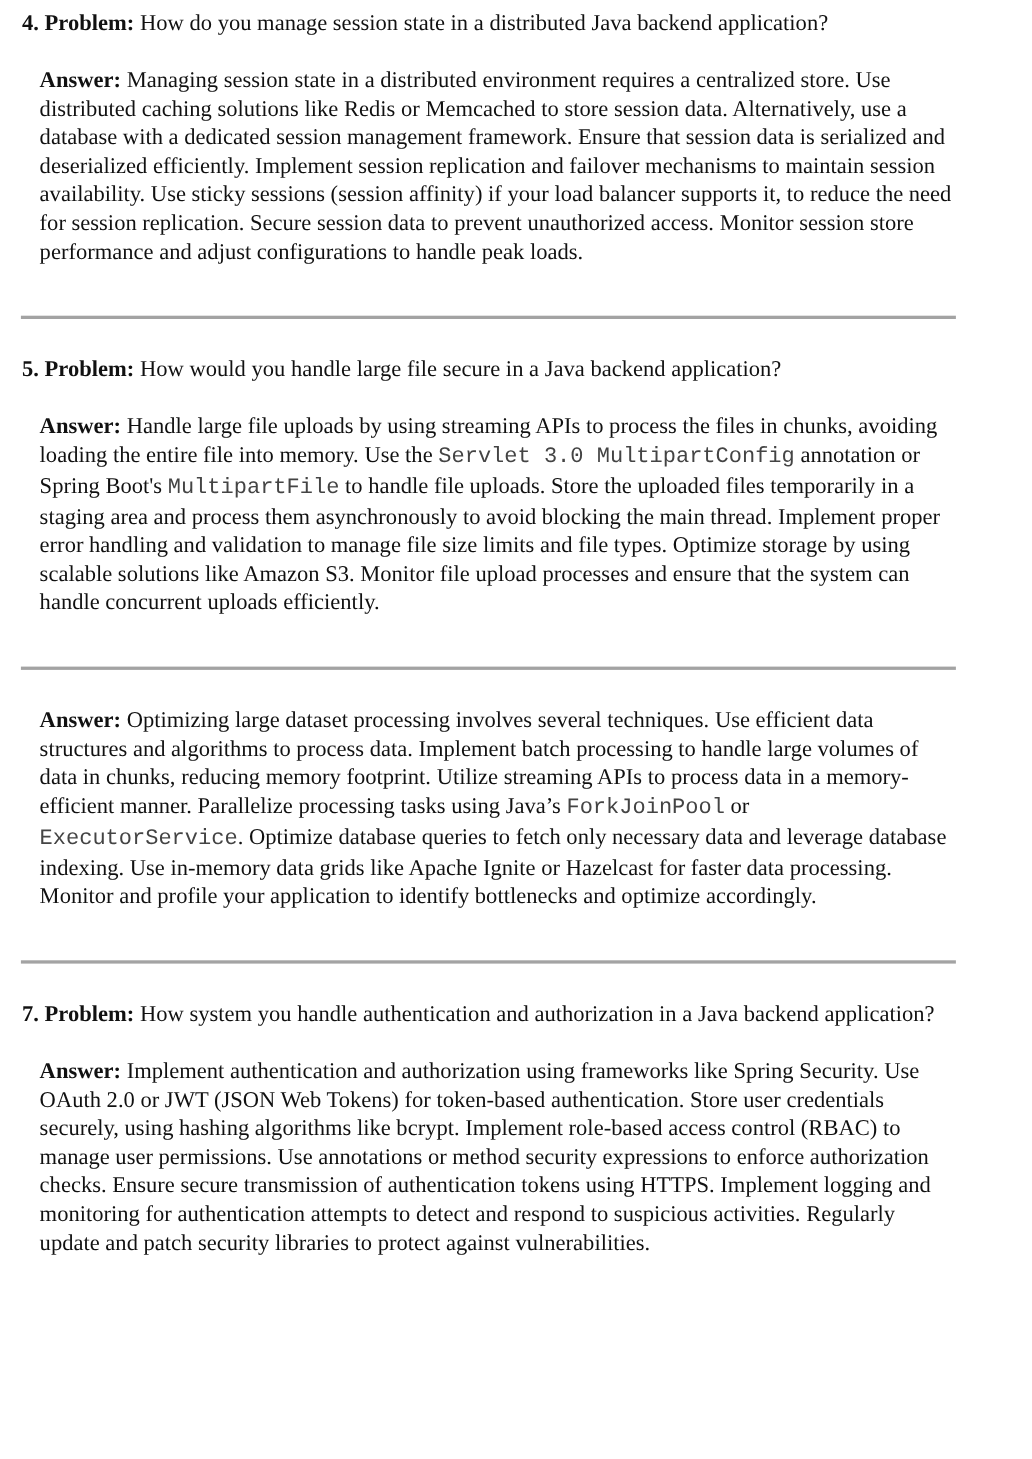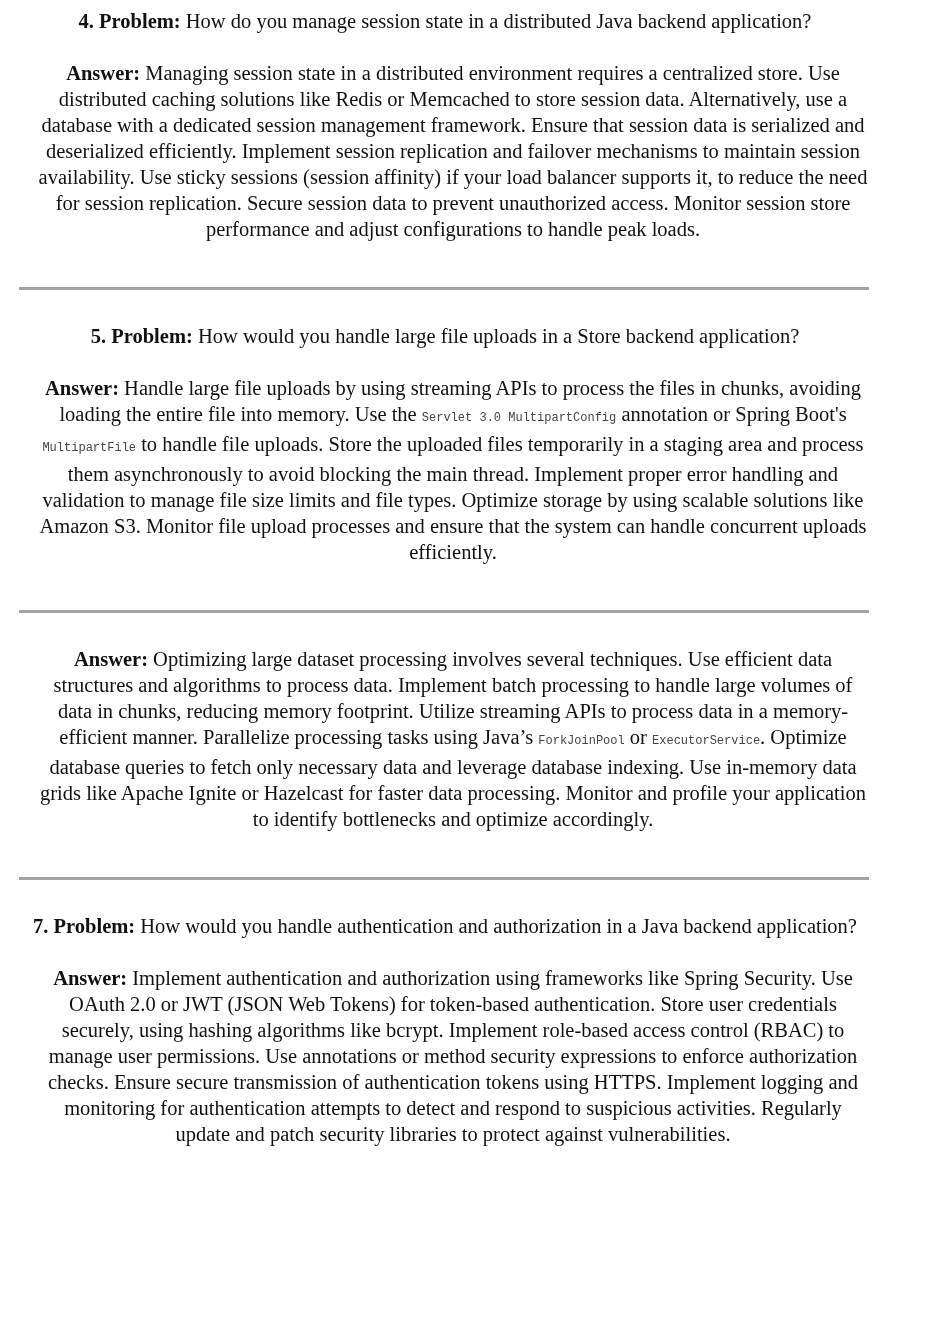--- a/index.html
+++ b/index.html
@@ -3,28 +3,28 @@
 <meta charset="utf-8">
 <style>
   html, body { margin: 0; padding: 0; background: #ffffff; }
   body {
     width: 938px; height: 1326px; overflow: hidden;
     font-family: "Liberation Serif", "DejaVu Serif", serif;
     color: #111111;
     font-size: 20.5px;
     line-height: 26px;
   }
-  .page { position: relative; padding: 8px 0 0 20px; width: 850px; text-align: center; }
+  .page { position: relative; padding: 8px 0 0 20px; width: 850px; }
   .section { }
   .problem { margin: 0; }
   .answer { margin: 26px 0 0 16px; }
   .label { font-weight: bold; }
   .code {
     font-family: "Liberation Mono", "DejaVu Sans Mono", monospace;
-    font-size: 12px;
+    font-size: 20px;
     color: #444444;
   }
   hr.sep {
     border: none;
     height: 3px;
     background: #a3a3a3;
     margin: 45px 0 33px -1px;
     width: 850px;
   }
   p { margin: 0; }
@@ -34,28 +34,28 @@
 
 <div class="page">
 
   <div class="section">
     <p class="problem"><span class="label"><span>4.</span> <span>Problem:</span></span> <span>How do you manage session state in a distributed Java backend application?</span></p>
     <p class="answer"><span class="label">Answer:</span> <span>Managing session state in a distributed environment requires a centralized store. Use distributed caching solutions like Redis or Memcached to store session data. Alternatively, use a database with a dedicated session management framework. Ensure that session data is serialized and deserialized efficiently. Implement session replication and failover mechanisms to maintain session availability. Use sticky sessions (session affinity) if your load balancer supports it, to reduce the need for session replication. Secure session data to prevent unauthorized access. Monitor session store performance and adjust configurations to handle peak loads.</span></p>
   </div>
   <hr class="sep">
 
   <div class="section">
-    <p class="problem"><span class="label"><span>5.</span> <span>Problem:</span></span> <span>How would you handle large file uploads in a Store backend application?</span></p>
+    <p class="problem"><span class="label"><span>5.</span> <span>Problem:</span></span> <span>How would you handle large file secure in a Java backend application?</span></p>
     <p class="answer"><span class="label">Answer:</span> <span>Handle large file uploads by using streaming APIs to process the files in chunks, avoiding loading the entire file into memory. Use the </span><span class="code">Servlet 3.0 MultipartConfig</span><span> annotation or Spring Boot's </span><span class="code">MultipartFile</span><span> to handle file uploads. Store the uploaded files temporarily in a staging area and process them asynchronously to avoid blocking the main thread. Implement proper error handling and validation to manage file size limits and file types. Optimize storage by using scalable solutions like Amazon S3. Monitor file upload processes and ensure that the system can handle concurrent uploads efficiently.</span></p>
   </div>
   <hr class="sep">
 
   <div class="section">
     <p class="answer"><span class="label">Answer:</span> <span>Optimizing large dataset processing involves several techniques. Use efficient data structures and algorithms to process data. Implement batch processing to handle large volumes of data in chunks, reducing memory footprint. Utilize streaming APIs to process data in a memory-efficient manner. Parallelize processing tasks using Java’s </span><span class="code">ForkJoinPool</span><span> or </span><span class="code">ExecutorService</span><span>. Optimize database queries to fetch only necessary data and leverage database indexing. Use in-memory data grids like Apache Ignite or Hazelcast for faster data processing. Monitor and profile your application to identify bottlenecks and optimize accordingly.</span></p>
   </div>
   <hr class="sep">
 
   <div class="section">
-    <p class="problem"><span class="label"><span>7.</span> <span>Problem:</span></span> <span>How would you handle authentication and authorization in a Java backend application?</span></p>
+    <p class="problem"><span class="label"><span>7.</span> <span>Problem:</span></span> <span>How system you handle authentication and authorization in a Java backend application?</span></p>
     <p class="answer"><span class="label">Answer:</span> <span>Implement authentication and authorization using frameworks like Spring Security. Use OAuth 2.0 or JWT (JSON Web Tokens) for token-based authentication. Store user credentials securely, using hashing algorithms like bcrypt. Implement role-based access control (RBAC) to manage user permissions. Use annotations or method security expressions to enforce authorization checks. Ensure secure transmission of authentication tokens using HTTPS. Implement logging and monitoring for authentication attempts to detect and respond to suspicious activities. Regularly update and patch security libraries to protect against vulnerabilities.</span></p>
   </div>
 
 </div>
 
 </body></html>

